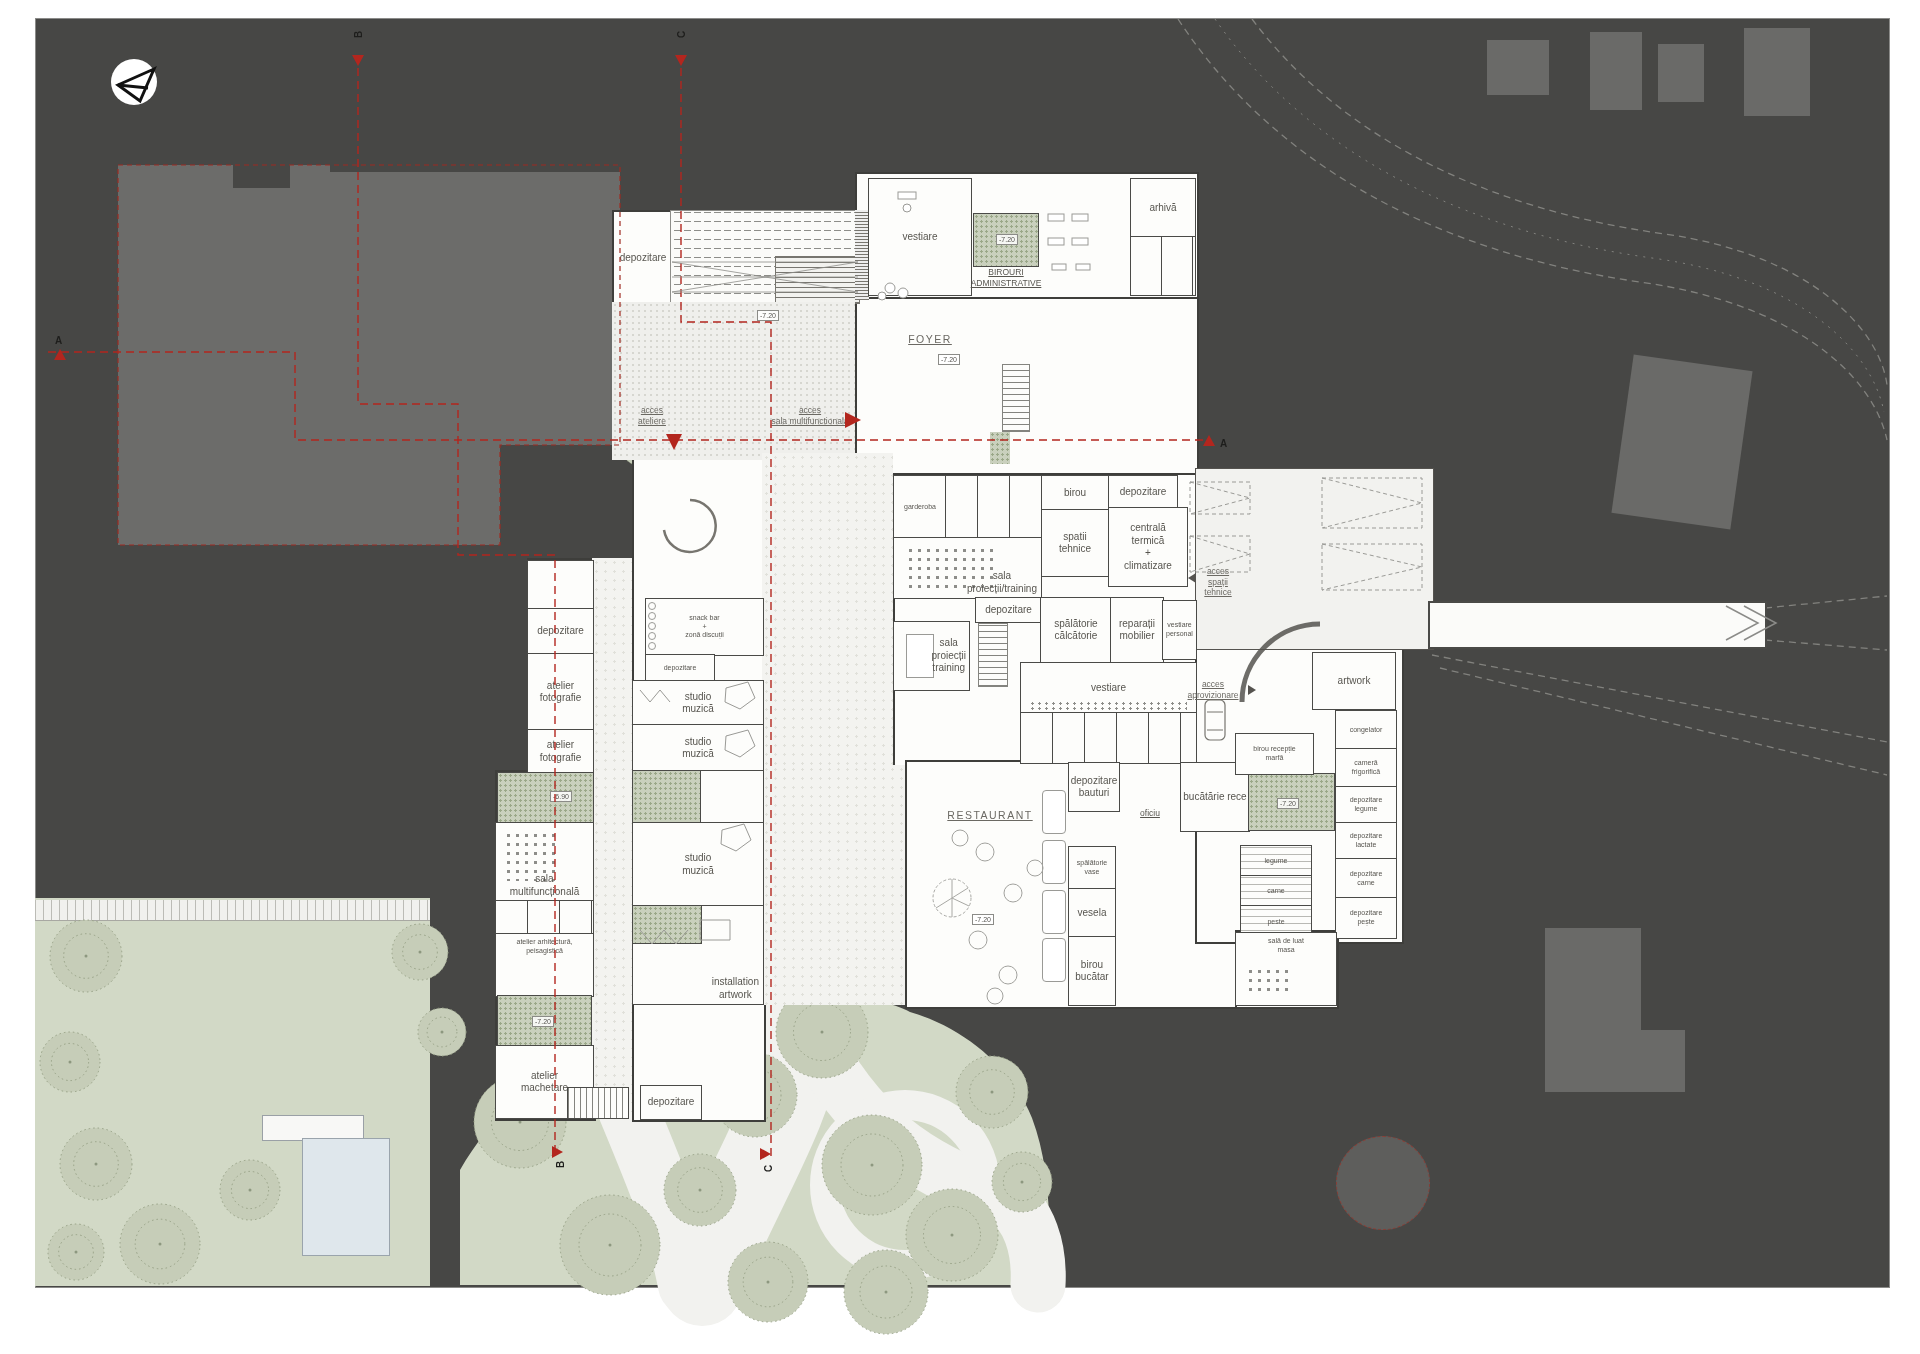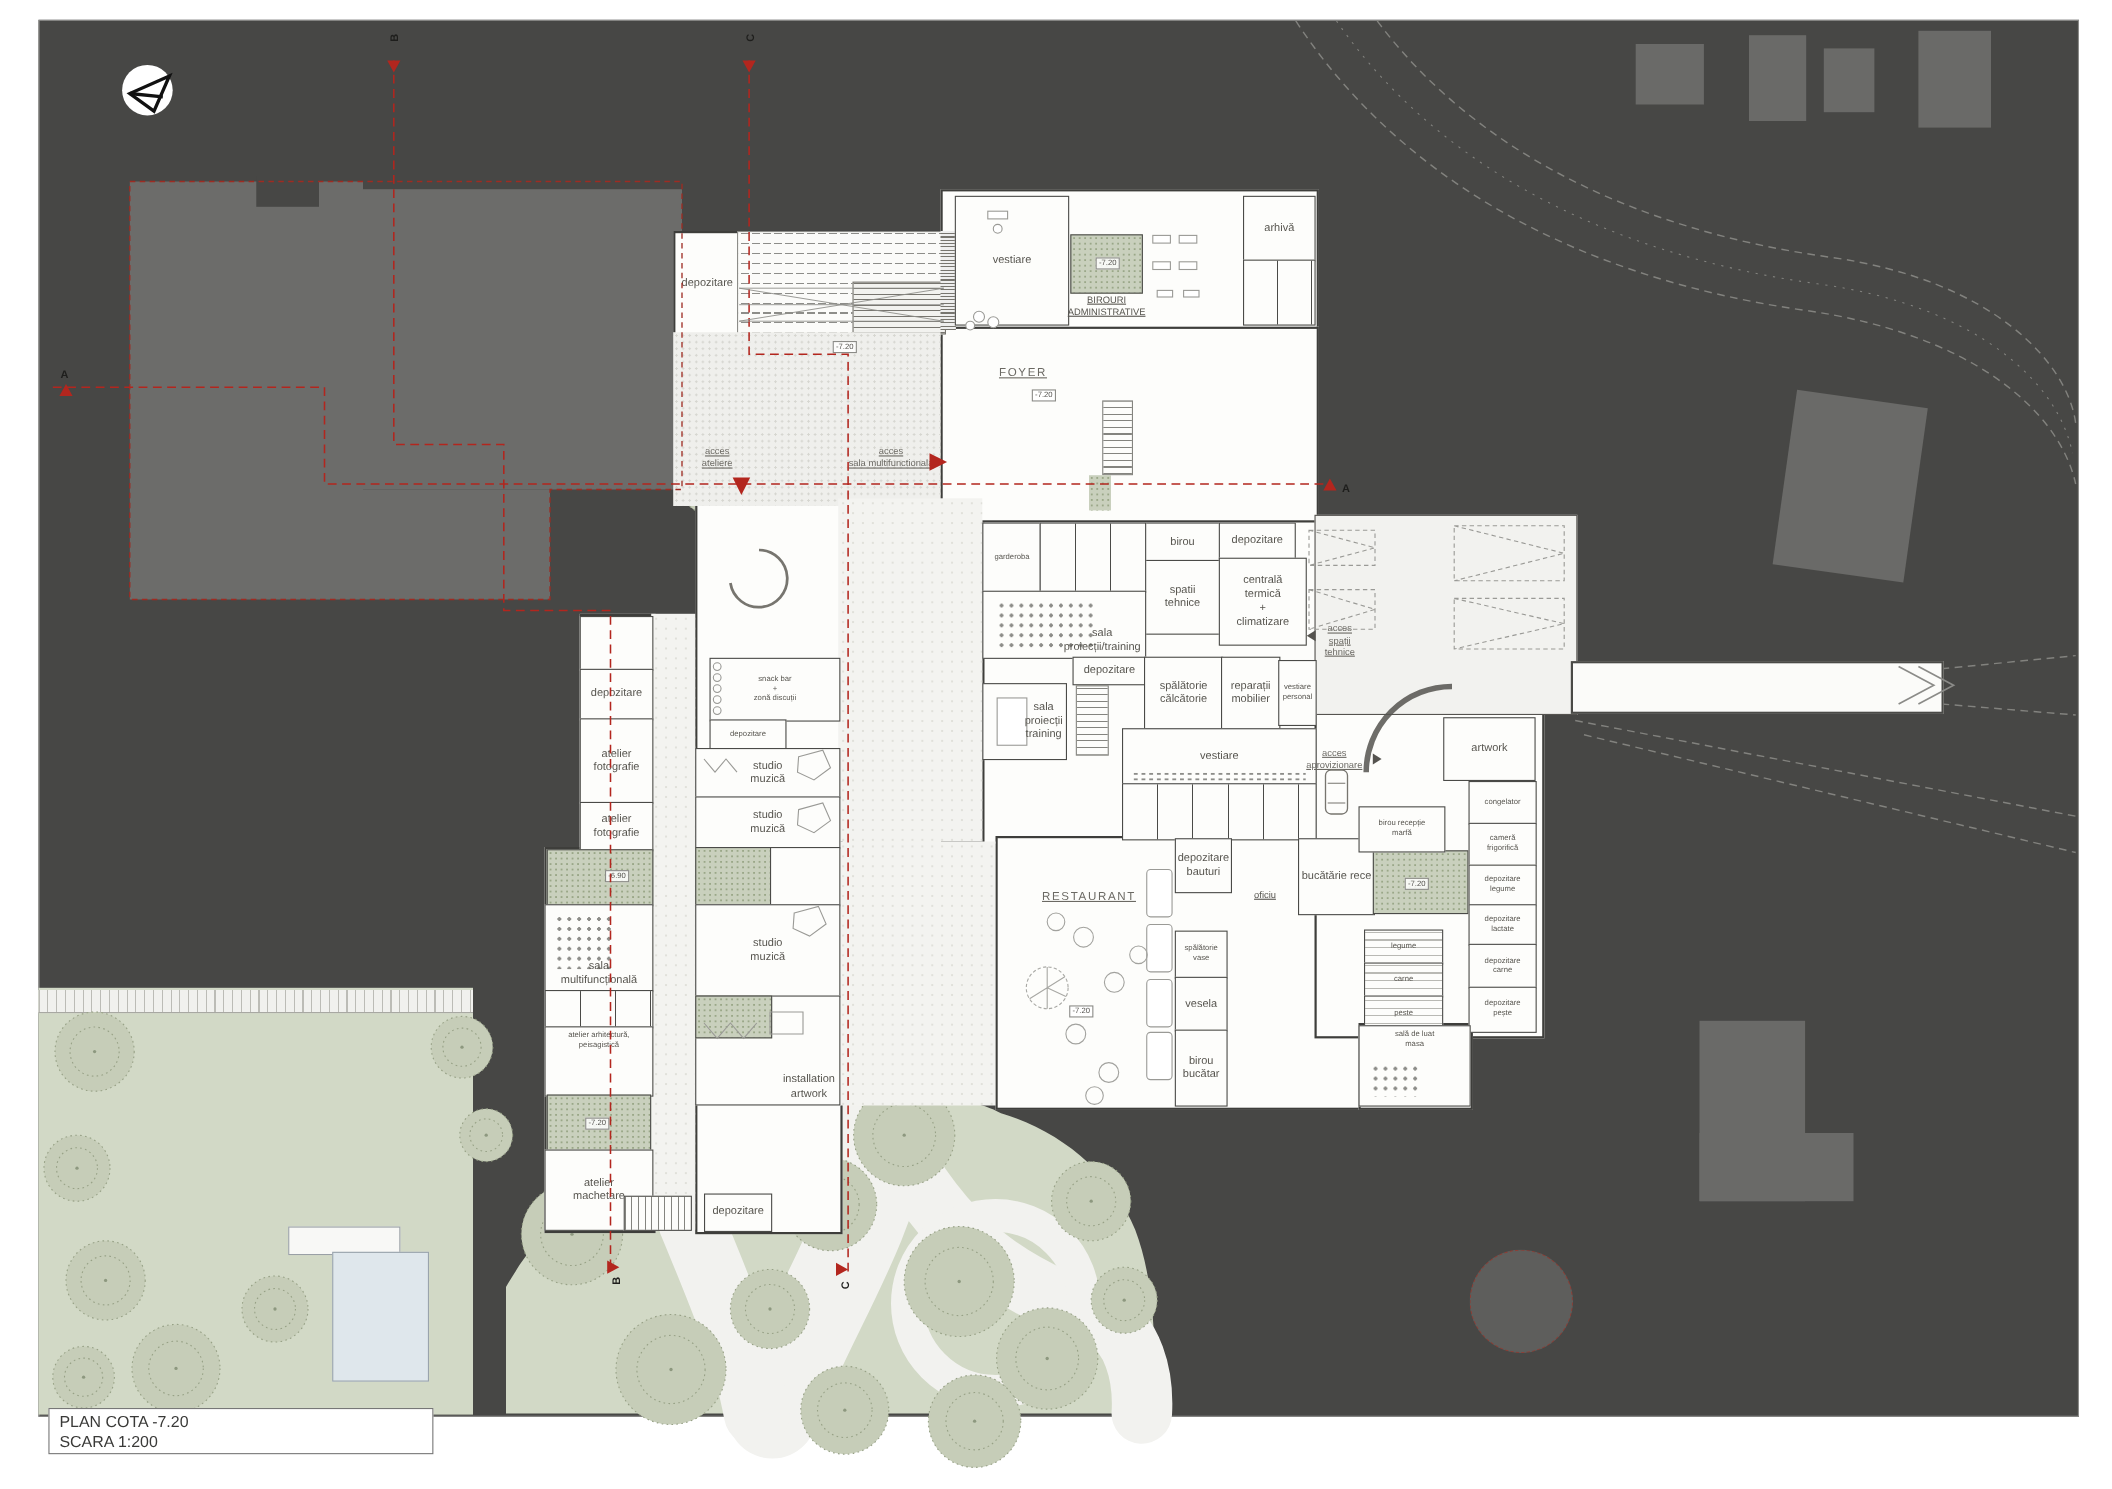--- a/index.html
+++ b/index.html
@@ -532,18 +532,14 @@
       <path d="M726,736 L748,730 L755,746 L740,757 L725,750 Z"></path>
       <path d="M722,830 L744,824 L751,840 L736,851 L721,844 Z"></path>
       <path d="M640,690 L650,702 L660,690 L670,702"></path>
       <path d="M640,930 L652,944 L664,930 L676,944 L688,930"></path>
       <path d="M700,920 H730 V940 H700 Z"></path>
     </g>
 
     <path d="M690,500 A26,26 0 1 1 664,530" fill="none" stroke="#77756f" stroke-width="2.5"></path>
   </svg>
 
-  <div class="abs" id="title-block">
-    <div>PLAN COTA -7.20</div>
-    <div>SCARA 1:200</div>
-  </div>
 
 </div>
 
 </body></html>

